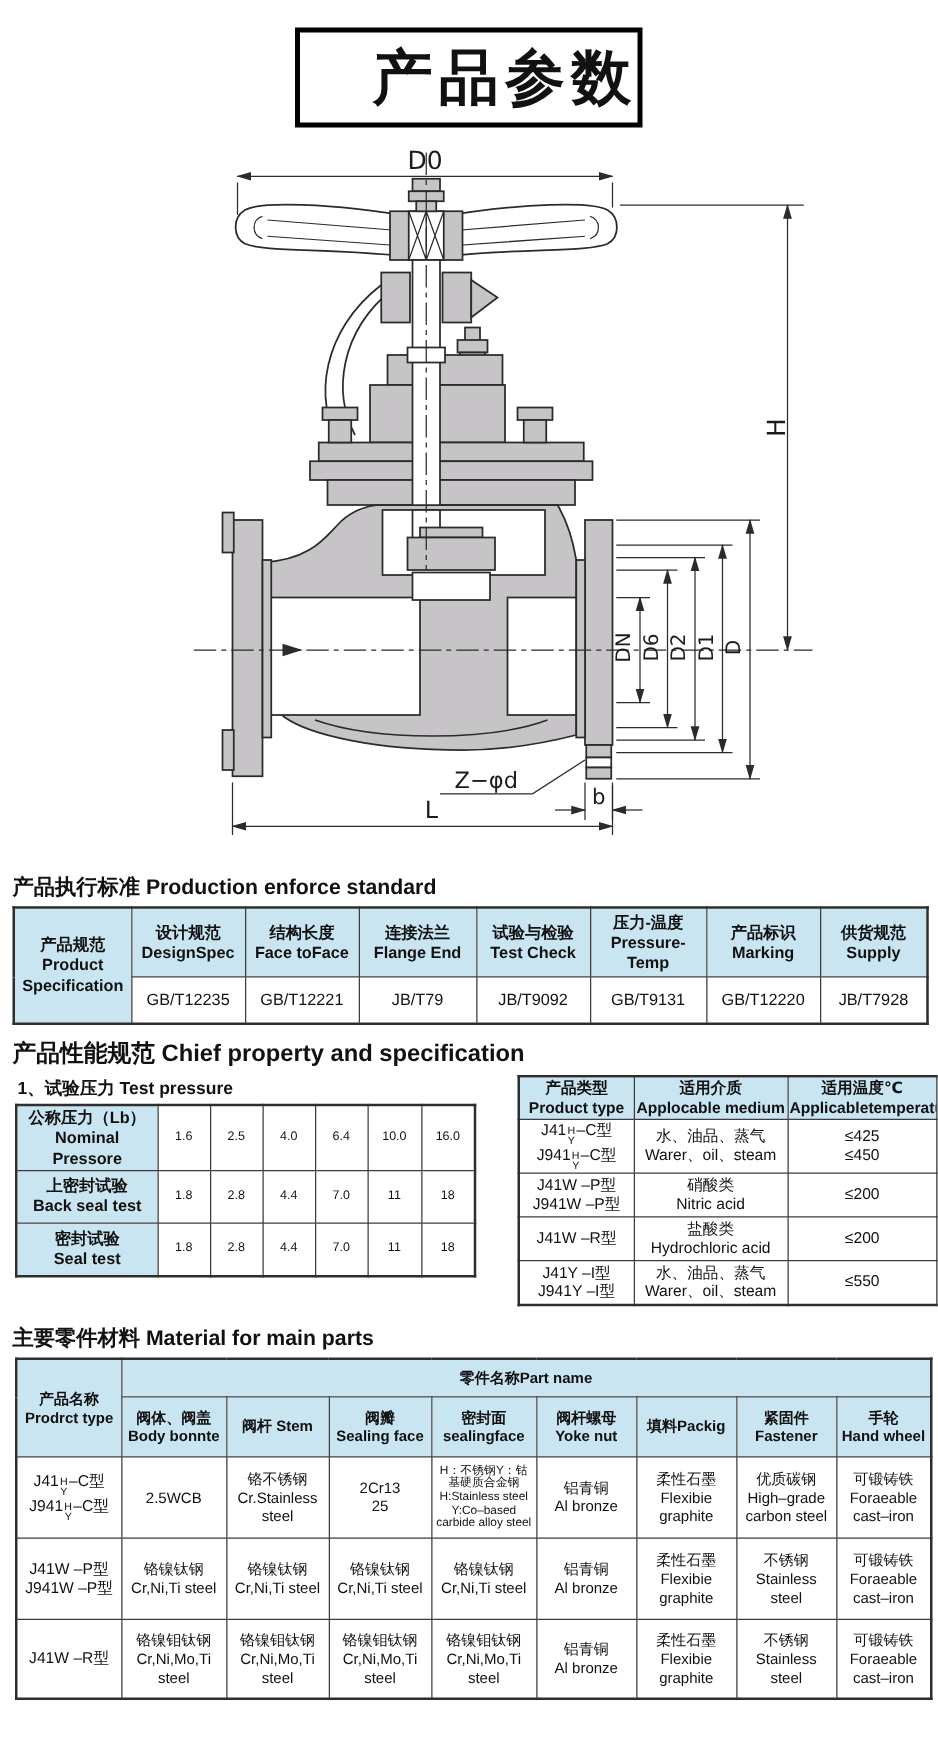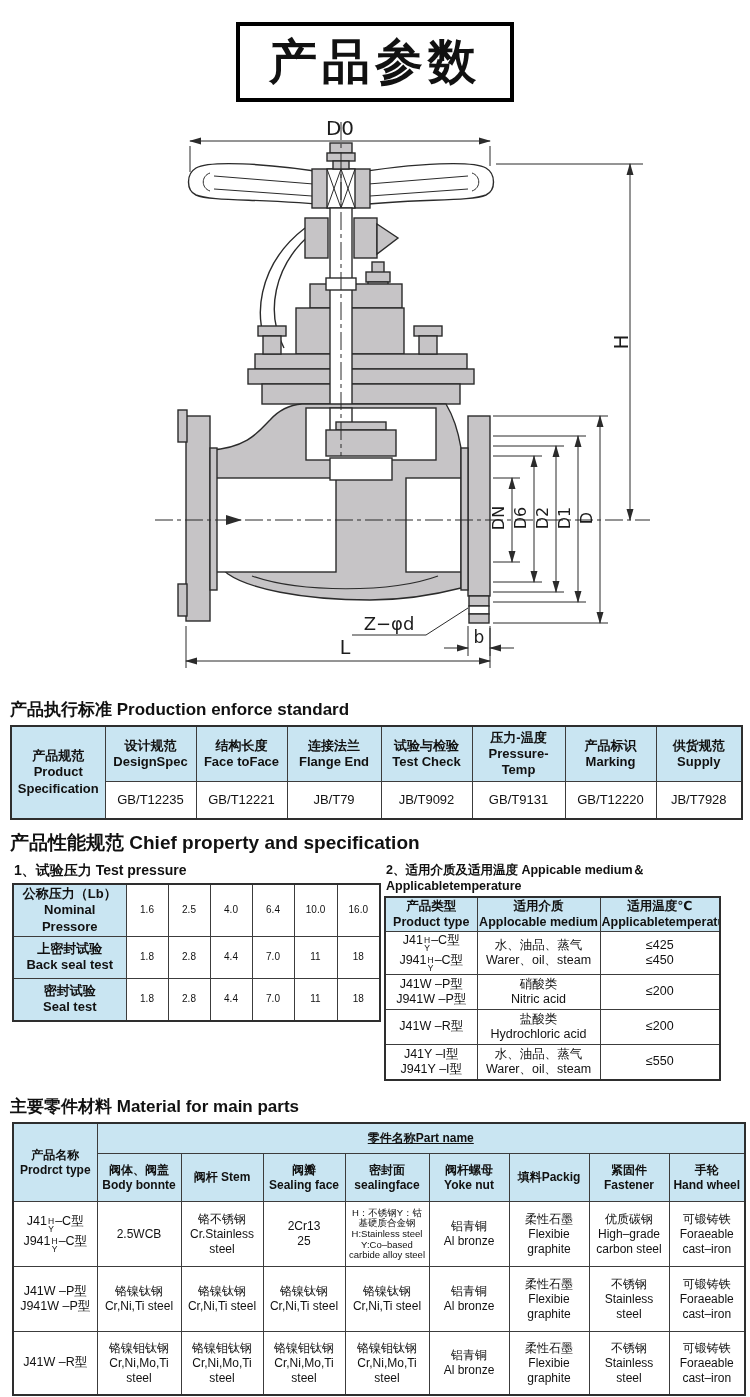--- a/index.html
+++ b/index.html
@@ -1,19 +1,19 @@
 <!DOCTYPE html>
 <html><head>
 <meta charset="utf-8">
 <style>
   html,body{margin:0;padding:0;background:#fff;}
   body{width:750px;height:1397px;font-family:"Liberation Sans","DejaVu Sans",sans-serif;color:#111;overflow:hidden;}
 
   
-  .title-box{width:270px;height:72px;border:4px solid #000;margin:22px auto 4px;display:flex;align-items:center;justify-content:center;}
+  .title-box{width:270px;height:72px;border:4px solid #000;margin:22px auto 4px;display:flex;align-items:center;justify-content:flex-end;}
   .title-box span{font-size:48px;font-weight:bold;letter-spacing:5px;}
 
   
   .draw-wrap{width:696px;height:580px;margin-top:14px;}
 
   
   .sec-title{font-weight:bold;font-size:17px;margin:2px 0 4px 10px;}
   .sec-title.big{font-size:19px;margin-top:10px;}
   .sub{font-weight:bold;font-size:14px;margin:2px 0 3px 2px;}
   .perf-right .sub{font-size:12.5px;}
@@ -22,32 +22,32 @@
   .t{border:2px solid #2e2e2e;}
   td{border:1px solid #3c3c3c;text-align:center;vertical-align:middle;white-space:pre-line;line-height:1.25;padding:1px;overflow:hidden;}
   .blue{background:#c9e5f2;font-weight:bold;}
 
   
   .std{width:731px;margin:0 0 0 10px;font-size:13px;}
   .std .val{font-size:13px;height:34px;font-weight:normal;}
   .std .hd{height:52px;}
 
   
-  .perf-row{display:flex;margin-left:12px;gap:3px;align-items:flex-start;}
+  .perf-row{display:flex;margin-left:12px;gap:33px;align-items:flex-start;}
   .perf-left table{width:367px;font-size:13px;}
   .perf-left td{height:39px;}
   .perf-left .val{font-weight:normal;font-size:10px;}
   .perf-right table{width:335px;font-size:12.5px;}
   .perf-right .hd{height:27px;}
   .perf-right td{height:32px;font-weight:normal;}
   .perf-right .blue{font-weight:bold;}
 
   
   .mat{width:732px;margin:2px 0 0 12px;font-size:12px;}
-  .mat .ghd{height:27px;text-decoration:underline;}
+  .mat .ghd{height:27px;}
   .mat .phd{height:45px;}
   .mat td{font-weight:normal;}
   .mat .blue{font-weight:bold;}
   .mat .r0 td{height:62px;}
   .mat .r1 td{height:62px;}
   .mat .r2 td{height:60px;}
   .mat .tiny{font-size:9.5px;line-height:1.12;}
   .ptype{font-size:12.5px;}
 
   
@@ -290,21 +290,20 @@
           <td class="val">2.8</td>
           <td class="val">4.4</td>
           <td class="val">7.0</td>
           <td class="val">11</td>
           <td class="val">18</td>
         </tr>
       </tbody>
         </table>
     </div>
     <div class="perf-right">
-      <div class="sub">2、适用介质及适用温度 Appicable medium＆Applicabletemperature</div>
       <table class="t">
         <colgroup>
             <col style="width:92px">
             <col style="width:123px">
             <col style="width:120px">
           </colgroup>
         <tbody>
             <tr>
           <td class="blue hd">产品类型
 Product type</td>

